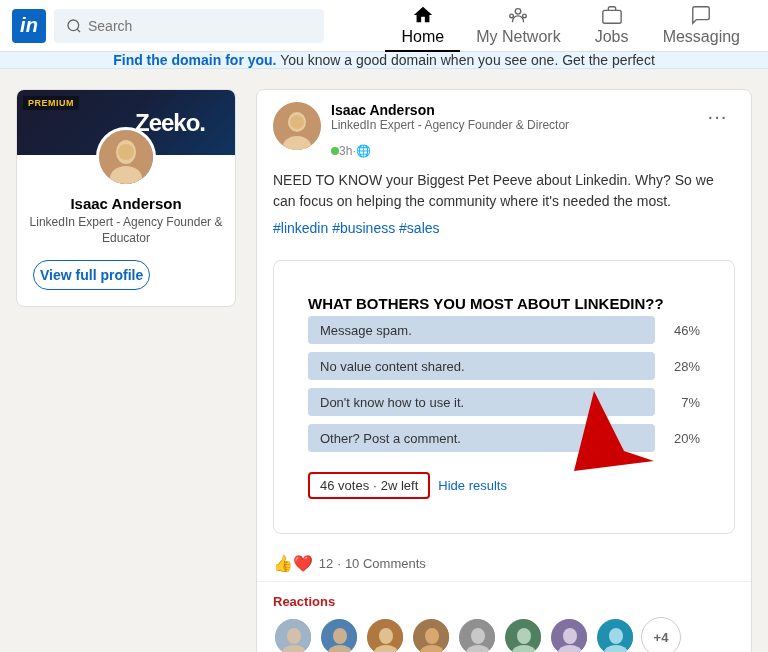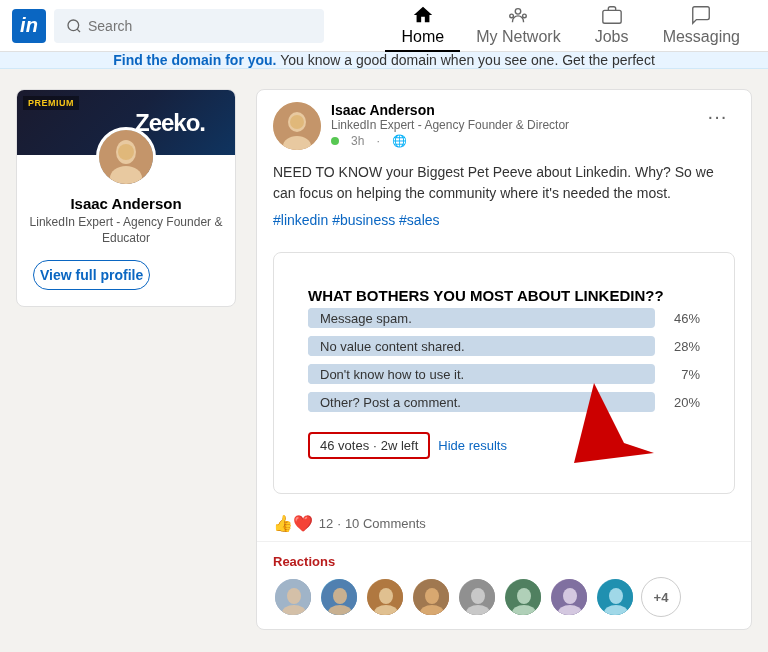--- a/index.html
+++ b/index.html
@@ -170,21 +170,21 @@
       border-radius: 50%;
       background: radial-gradient(circle at 40% 35%, #e8c9a0, #c4956a);
       flex-shrink: 0;
       margin-right: 10px;
       display: flex; align-items: flex-end; justify-content: center;
       overflow: hidden;
     }
     .post-author-info { flex: 1; }
     .post-author-name { font-weight: 700; font-size: 14px; color: #000; }
     .post-author-title { font-size: 12px; color: #666; }
-    .post-meta { display: flex; align-items: center; gap: 12px; font-size: 12px; color: #888; margin-top: 2px; }
+    .post-meta { display: flex; align-items: center; gap: 0; font-size: 12px; color: #888; margin-top: 12px; }
     .post-meta .green-dot { width: 8px; height: 8px; background: #57c752; border-radius: 50%; display: inline-block; }
     .more-btn {
       font-size: 20px; color: #666; cursor: pointer;
       padding: 4px 8px; line-height: 1;
       border: none; background: none;
     }
 
     .post-body { padding: 0 16px 12px; }
     .post-text { font-size: 14px; color: #333; line-height: 1.5; }
     .post-hashtags { color: #0a66c2; font-size: 14px; margin-top: 8px; }
@@ -202,21 +202,21 @@
     .poll-subtitle { font-size: 12px; color: #666; margin-bottom: 12px; }
     .poll-subtitle a { color: #0a66c2; text-decoration: none; }
     .poll-option {
       display: flex; align-items: center; justify-content: space-between;
       margin-bottom: 8px;
     }
     .poll-bar-wrap {
       flex: 1;
       background: #c8d8e8;
       border-radius: 4px;
-      height: 20px;
+      height: 28px;
       position: relative;
       overflow: hidden;
     }
     .poll-bar-fill {
       height: 100%;
       background: #c8d8e8;
       border-radius: 4px;
       position: absolute; left: 0; top: 0;
     }
     .poll-bar-label {

